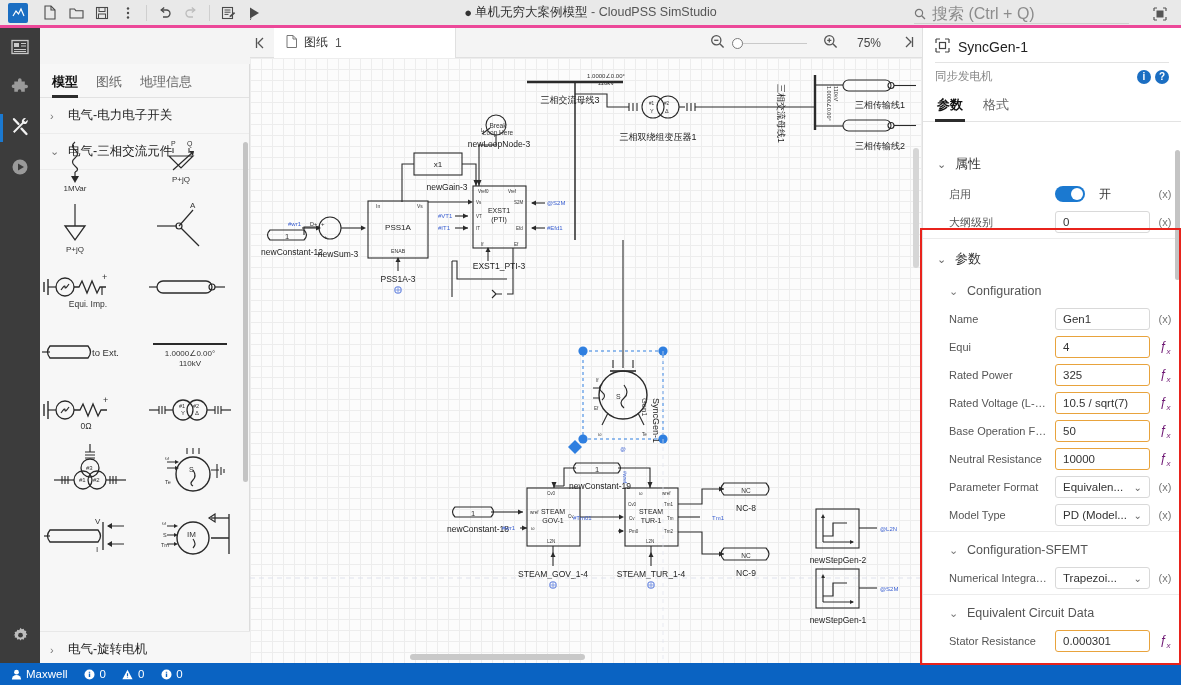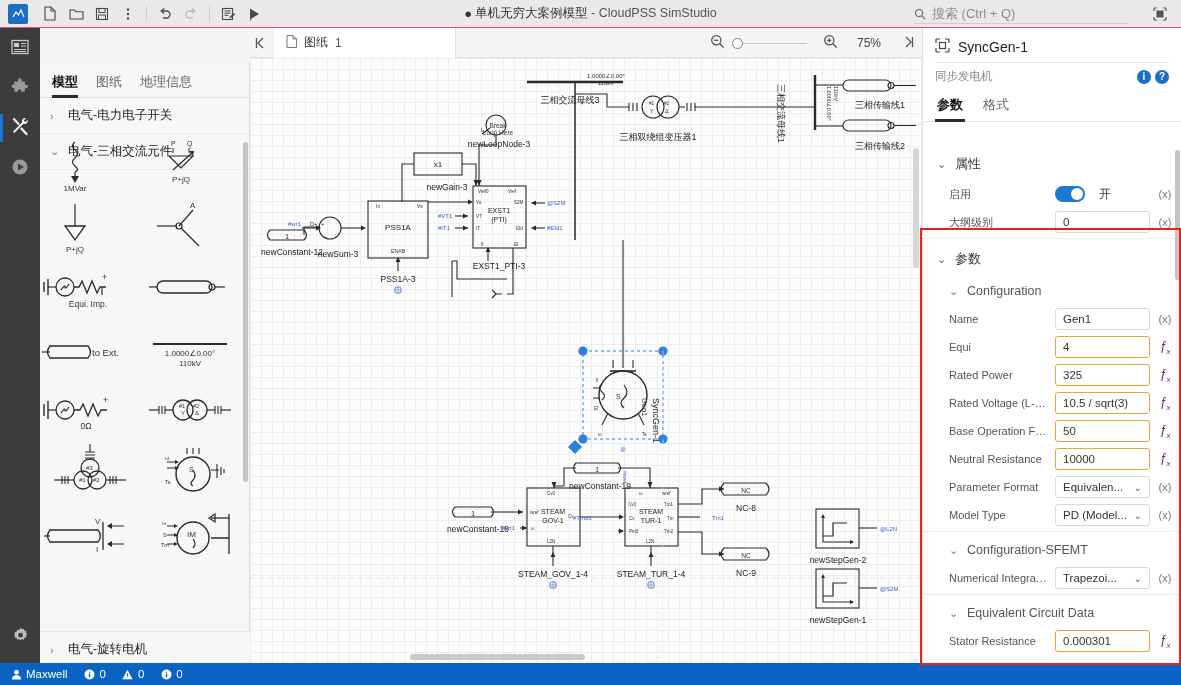--- a/index.html
+++ b/index.html
@@ -8,21 +8,21 @@
     font-family: "Liberation Sans", "DejaVu Sans", sans-serif;
     font-size: 12px;
     color:#222;
     background:#f4f4f4;
   }
   .app { position:relative; width:1181px; height:685px; }
 
   
   .titlebar{
     position:absolute; left:0; top:0; width:1181px; height:28px;
-    background:#e9e9e9; border-bottom:1px solid #ec4899;
+    background:#e9e9e9; border-bottom:3px solid #ec4899;
     display:flex; align-items:center;
   }
   .logo-sq{
     width:20px;height:20px;margin-left:8px;background:#1b6ec2;border-radius:2px;
     display:flex;align-items:center;justify-content:center;color:#fff;font-size:10px;
   }
   .tb-icons{display:flex;align-items:center;gap:2px;margin-left:10px;}
   .tb-btn{
     width:24px;height:22px;display:flex;align-items:center;justify-content:center;
     color:#4a4a4a;border-radius:3px;
@@ -30,21 +30,21 @@
   .tb-btn.dim{color:#b9b9b9;}
   .tb-sep{width:1px;height:16px;background:#cfcfcf;margin:0 4px;}
   .title-text{
     position:absolute;left:0;right:0;text-align:center;font-size:12.5px;color:#333;
     pointer-events:none;
   }
   .title-dot{font-size:13px;vertical-align:middle;margin-right:3px;}
   .search-box{
     position:absolute;right:52px;top:5px;width:215px;height:19px;
     border-bottom:1px solid #cfcfcf;display:flex;align-items:center;gap:6px;
-    color:#8c8c8c;font-size:13px;
+    color:#8c8c8c;font-size:16px;
   }
   .win-btn{position:absolute;right:10px;top:4px;width:22px;height:20px;display:flex;align-items:center;justify-content:center;color:#555;}
 
   
   .rail{
     position:absolute;left:0;top:28px;width:40px;height:635px;background:#3c3c3c;
   }
   .rail-item{
     width:40px;height:40px;display:flex;align-items:center;justify-content:center;
     color:#c9c9c9;position:relative;
@@ -875,21 +875,21 @@
         <span class="pfield hl">4</span>
         <span class="psuffix fx">ƒ<sub style="font-size:8px">x</sub></span>
       </div>
       <div class="prow">
         <span class="plabel">Rated Power</span>
         <span class="pfield hl">325</span>
         <span class="psuffix fx">ƒ<sub style="font-size:8px">x</sub></span>
       </div>
       <div class="prow">
         <span class="plabel">Rated Voltage (L-G,...</span>
-        <span class="pfield hl">10.5 / sqrt(3)</span>
+        <span class="pfield hl">10.5 / sqrt(7)</span>
         <span class="psuffix fx">ƒ<sub style="font-size:8px">x</sub></span>
       </div>
       <div class="prow">
         <span class="plabel">Base Operation Fre...</span>
         <span class="pfield hl">50</span>
         <span class="psuffix fx">ƒ<sub style="font-size:8px">x</sub></span>
       </div>
       <div class="prow">
         <span class="plabel">Neutral Resistance</span>
         <span class="pfield hl">10000</span>

